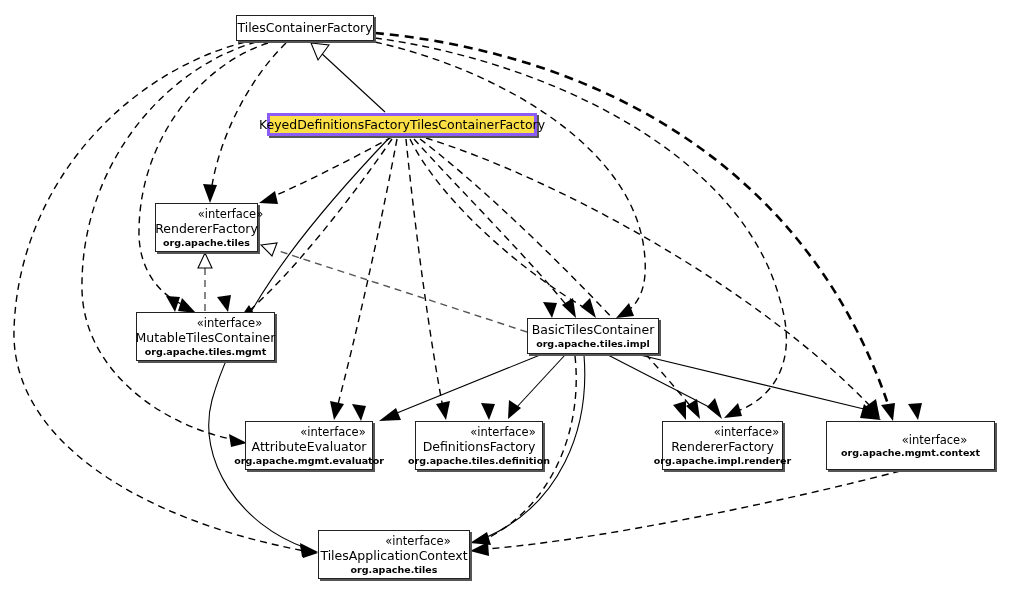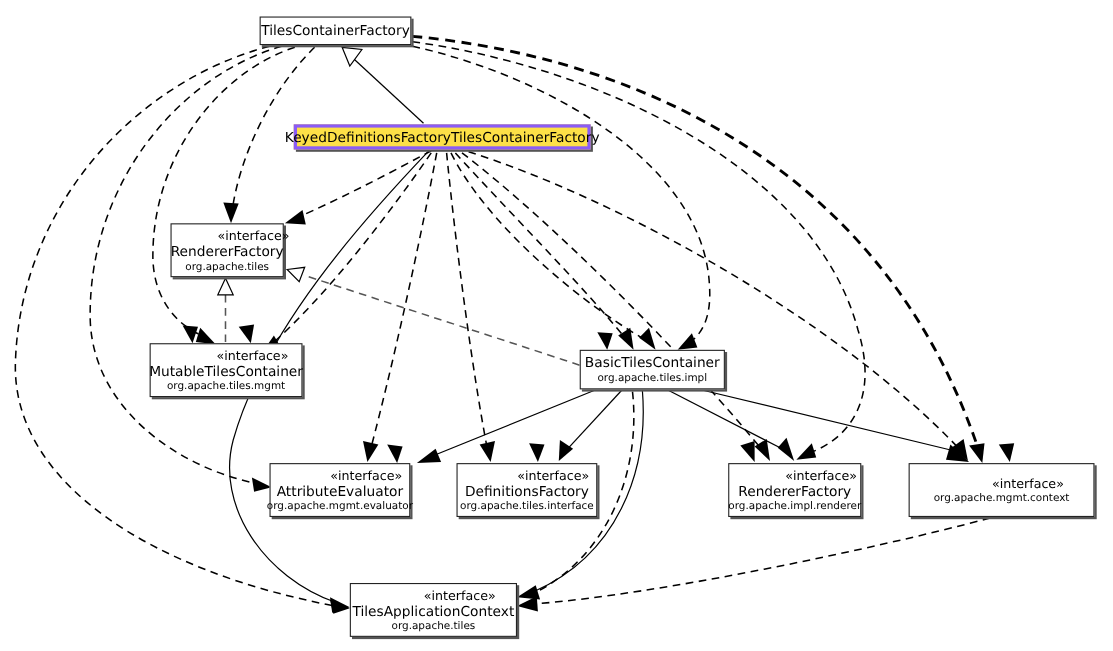--- a/index.html
+++ b/index.html
@@ -46,21 +46,21 @@
     margin-left: 48px;
   }
   .cls-name {
     font-size: 12.5px;
     color: #000000;
     line-height: 16px;
     white-space: nowrap;
   }
   .pkg-name {
     font-size: 9.5px;
-    font-weight: normal;
+    font-weight: bold;
     color: #000000;
     line-height: 12px;
     white-space: nowrap;
   }
   .uml-box.plain .cls-name {
     font-size: 12.5px;
   }
   .edge-solid {
     fill: none;
     stroke: #000000;
@@ -234,21 +234,21 @@
 
 <div class="uml-box" style="left:245px; top:421px; width:128px; height:49px;">
   <div class="stereotype">«interface»</div>
   <div class="cls-name">AttributeEvaluator</div>
   <div class="pkg-name">org.apache.mgmt.evaluator</div>
 </div>
 
 <div class="uml-box" style="left:415px; top:421px; width:128px; height:49px;">
   <div class="stereotype">«interface»</div>
   <div class="cls-name">DefinitionsFactory</div>
-  <div class="pkg-name">org.apache.tiles.interface</div>
+  <div class="pkg-name">org.apache.tiles.definition</div>
 </div>
 
 <div class="uml-box" style="left:662px; top:421px; width:121px; height:49px;">
   <div class="stereotype">«interface»</div>
   <div class="cls-name">RendererFactory</div>
   <div class="pkg-name">org.apache.impl.renderer</div>
 </div>
 
 <div class="uml-box" style="left:826px; top:421px; width:169px; height:49px;">
   <div class="stereotype">«interface»</div>

